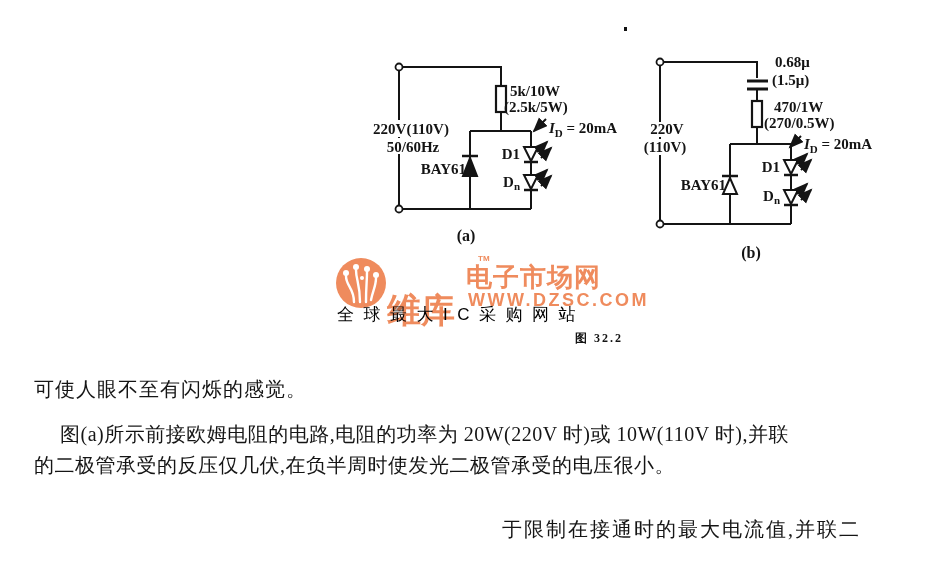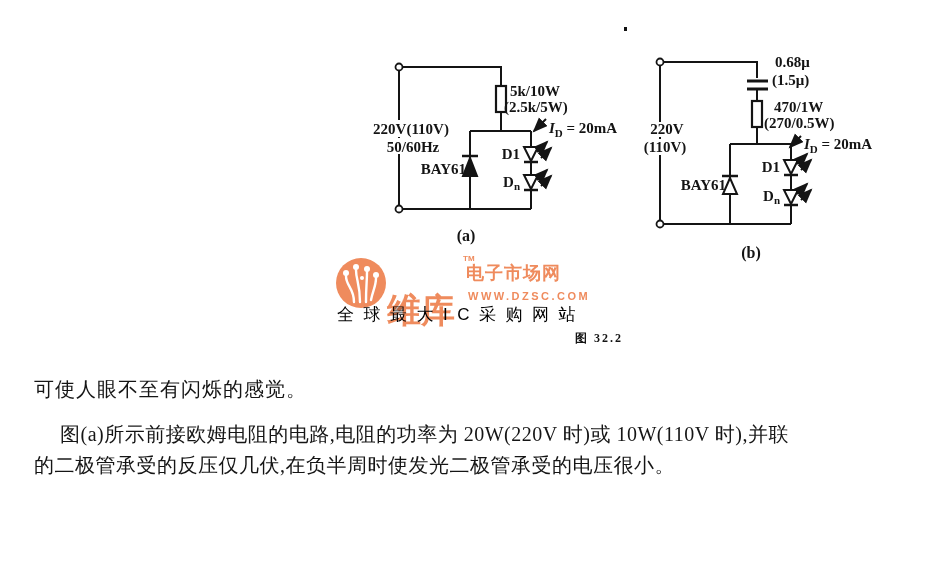--- a/index.html
+++ b/index.html
@@ -11,23 +11,23 @@
   svg text{
     font-family:"Liberation Serif","DejaVu Serif",serif;
     font-weight:bold;fill:#141414;
   }
   .bodyline{
     position:absolute;white-space:nowrap;font-size:20px;
     color:#151515;letter-spacing:0.5px;
   }
   .wm{position:absolute;color:#ef8b5d;font-family:"Liberation Sans","DejaVu Sans",sans-serif;white-space:nowrap;}
   .wm-brand{font-size:34px;font-weight:bold;line-height:1;margin-top:32px;}
-  .wm-suffix{font-size:18px;font-weight:bold;line-height:1;letter-spacing:1px;}
+  .wm-suffix{font-size:26px;font-weight:bold;line-height:1;letter-spacing:1px;}
   .wm-tm{font-size:8px;font-weight:bold;}
-  .wm-url{font-size:11px;font-weight:bold;letter-spacing:2.5px;}
+  .wm-url{font-size:18px;font-weight:bold;letter-spacing:2.5px;}
   .wm-slogan{font-size:17px;letter-spacing:9.5px;color:#000000;}
   .caption{position:absolute;left:575px;top:330px;font-size:12px;font-weight:bold;letter-spacing:2px;white-space:nowrap;}
   .speck{position:absolute;left:624px;top:27px;width:3px;height:4px;background:#111;}
 </style>
 </head>
 <body>
 
 <div class="page">
 
   
@@ -161,27 +161,28 @@
       </g>
       <g fill="#ffffff">
         <circle cx="10" cy="15" r="3"></circle>
         <circle cx="20" cy="9" r="3"></circle>
         <circle cx="31" cy="11" r="3"></circle>
         <circle cx="40" cy="17" r="3"></circle>
         <circle cx="26" cy="20" r="2"></circle>
       </g>
     </svg>
     <div class="wm wm-brand" style="left:387px;top:261px;">维库</div>
-    <div class="wm wm-tm" style="left:463px;top:254px;">TM</div>
+    <div class="wm wm-tm" style="left:478px;top:254px;">TM</div>
     <div class="wm wm-suffix" style="left:466px;top:264px;">电子市场网</div>
     <div class="wm wm-url" style="left:468px;top:290px;">WWW.DZSC.COM</div>
     <div class="wm wm-slogan" style="left:337px;top:303px;">全球最大IC采购网站</div>
   </div>
 
   
   <div class="caption">图 32.2</div>
 
   
   <div class="bodyline" style="left:34px;top:376px;letter-spacing:1px;">可使人眼不至有闪烁的感觉。</div>
   <div class="bodyline" style="left:60px;top:421px;">图(a)所示前接欧姆电阻的电路,电阻的功率为 20W(220V 时)或 10W(110V 时),并联</div>
   <div class="bodyline" style="left:34px;top:452px;">的二极管承受的反压仅几伏,在负半周时使发光二极管承受的电压很小。</div>
+  <div class="bodyline" style="left:502px;top:516px;letter-spacing:2px;">于限制在接通时的最大电流值,并联二</div>
 
 </div>
 
 </body></html>

